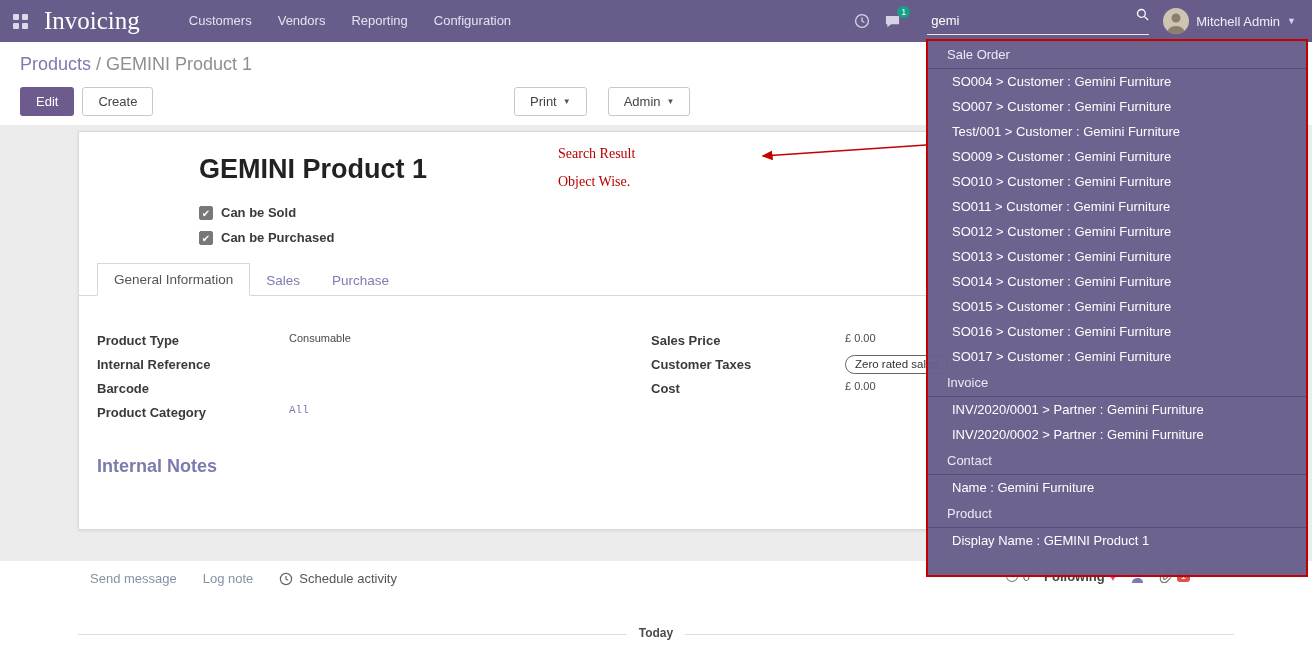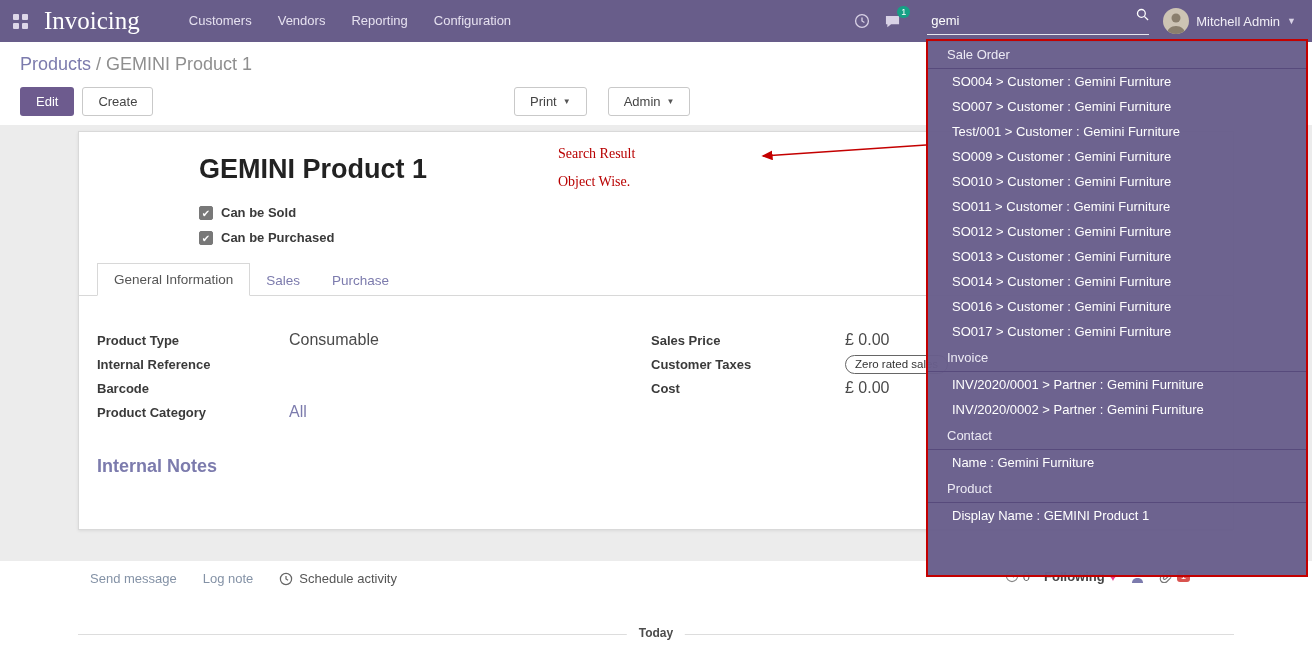--- a/index.html
+++ b/index.html
@@ -60,22 +60,22 @@
   .tabs{position:absolute;left:0;top:131px;width:100%;display:flex;align-items:flex-end;
     padding-left:18px;border-bottom:1px solid #d8d8d8;}
   .tab{font-size:13.5px;color:var(--link);padding:8px 16px;cursor:pointer;margin-bottom:-1px;}
   .tab.active{background:#fff;border:1px solid #d8d8d8;border-bottom:1px solid #fff;color:#555;}
   .fields-left{position:absolute;left:18px;top:198px;width:500px;}
   .fields-right{position:absolute;left:572px;top:198px;width:430px;}
   .field-row{display:flex;align-items:center;min-height:20px;margin-bottom:4px;gap:34px;}
   .field-label{font-size:13px;font-weight:bold;color:#3a3a3a;flex:0 0 auto;}
   .fields-left .field-label{width:158px;}
   .fields-right .field-label{width:160px;}
-  .field-value{font-size:16px;color:#4a4a4a;min-height:16px;}
-  .field-value.link{color:var(--link);cursor:pointer;}
+  .field-value{font-size:11px;color:#4a4a4a;min-height:16px;}
+  .field-value.link{color:var(--link);cursor:pointer;font-family:Liberation Mono, monospace;}
   .field-value.pill{border:1px solid #666;border-radius:10px;padding:0 9px;font-size:11.5px;
     line-height:17px;color:#333;}
   .notes-heading{position:absolute;left:18px;top:324px;font-size:18px;font-weight:bold;color:var(--link);}
   
   .chatter{position:absolute;top:561px;left:0;width:100%;height:97px;background:#fff;}
   .chatter-links{position:absolute;top:10px;left:90px;display:flex;gap:26px;align-items:center;font-size:13px;}
   .muted-link{color:#8492a6;cursor:pointer;}
   .activity-link{color:#555;cursor:pointer;display:flex;align-items:center;gap:6px;}
   .chatter-right{position:absolute;top:7px;right:122px;display:flex;align-items:center;gap:14px;
     font-size:13px;color:#666;}
@@ -321,20 +321,21 @@
       <div class="dd-header">Sale Order</div>
       <div class="dd-item">SO004 &gt; Customer : Gemini Furniture</div>
       <div class="dd-item">SO007 &gt; Customer : Gemini Furniture</div>
       <div class="dd-item">Test/001 &gt; Customer : Gemini Furniture</div>
       <div class="dd-item">SO009 &gt; Customer : Gemini Furniture</div>
       <div class="dd-item">SO010 &gt; Customer : Gemini Furniture</div>
       <div class="dd-item">SO011 &gt; Customer : Gemini Furniture</div>
       <div class="dd-item">SO012 &gt; Customer : Gemini Furniture</div>
       <div class="dd-item">SO013 &gt; Customer : Gemini Furniture</div>
       <div class="dd-item">SO014 &gt; Customer : Gemini Furniture</div>
+      <div class="dd-item">SO015 &gt; Customer : Gemini Furniture</div>
       <div class="dd-item">SO016 &gt; Customer : Gemini Furniture</div>
       <div class="dd-item">SO017 &gt; Customer : Gemini Furniture</div>
       <div class="dd-header">Invoice</div>
       <div class="dd-item">INV/2020/0001 &gt; Partner : Gemini Furniture</div>
       <div class="dd-item">INV/2020/0002 &gt; Partner : Gemini Furniture</div>
       <div class="dd-header">Contact</div>
       <div class="dd-item">Name : Gemini Furniture</div>
       <div class="dd-header">Product</div>
       <div class="dd-item">Display Name : GEMINI Product 1</div>
     </div>

